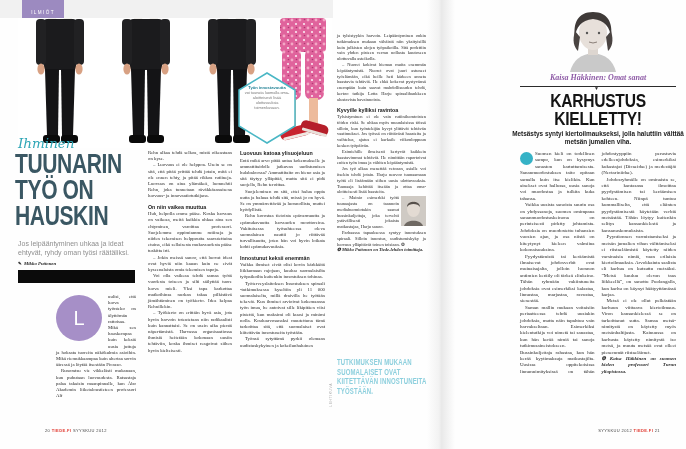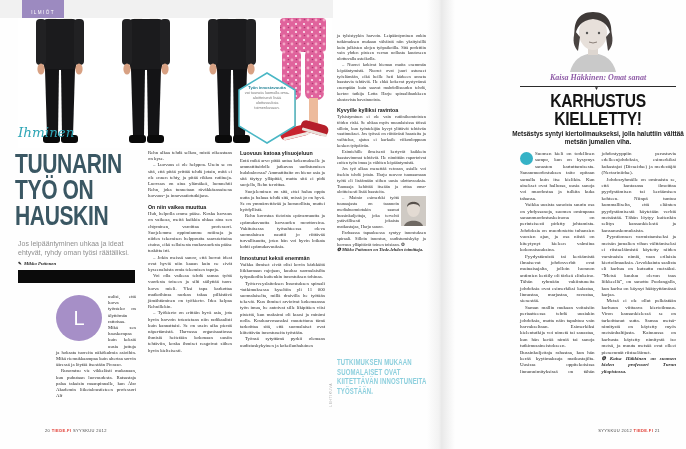--- a/index.html
+++ b/index.html
@@ -8,21 +8,21 @@
   .abs{position:absolute;}
   
   .topband{left:0;top:0;width:333px;height:18px;background:#f1f1f1;}
   .tab{left:22px;top:0;width:42px;height:18px;background:#9c8ac0;display:flex;align-items:flex-end;justify-content:center;padding-bottom:3px;box-sizing:border-box;}
   .tab span{font:4.6px "Liberation Sans",sans-serif;letter-spacing:1.4px;color:#fff;}
   .photo{left:18px;top:18px;width:314px;height:130px;background:#ffffff;}
   .hex{left:237px;top:72px;width:60px;height:72px;}
   .hex svg{position:absolute;left:0;top:0;}
   .hextext{position:absolute;left:7px;top:13px;width:46px;text-align:center;font:3.9px "Liberation Sans",sans-serif;line-height:5px;color:#777;}
   .hextext b{color:#1d7f93;display:block;font-size:4.1px;}
-  .script{left:18px;top:124px;font:italic 13.5px "DejaVu Serif",serif;color:#2fa6b6;}
+  .script{left:18px;top:135px;font:italic 13.5px "DejaVu Serif",serif;color:#2fa6b6;}
   .hl{left:15px;top:151px;width:165px;transform:scaleX(0.78);transform-origin:left top;}
   .hl span{display:block;font:bold 27px "Liberation Sans",sans-serif;line-height:26px;letter-spacing:-0.5px;color:#3a5763;}
   .standfirst{left:18px;top:240px;width:122px;font:7px "Liberation Sans",sans-serif;line-height:8.6px;color:#8f8f8f;}
   .byline{left:18px;top:261px;font:italic bold 4.8px "Liberation Serif",serif;color:#222;}
   .byline .pen{font-style:normal;font-size:4.5px;margin-right:1px;}
   .blackbar{left:18px;top:270px;width:117px;height:13px;background:#0b0b0b;}
   .col{font-size:4.8px;line-height:6.2px;text-align:justify;color:#2a2a2a;}
   .col p{margin:0;}
   .col .ind{text-indent:5px;}
   .col h4{font:bold 5.3px "Liberation Sans",sans-serif;color:#1a1a1a;margin:4px 0 1.5px;}

